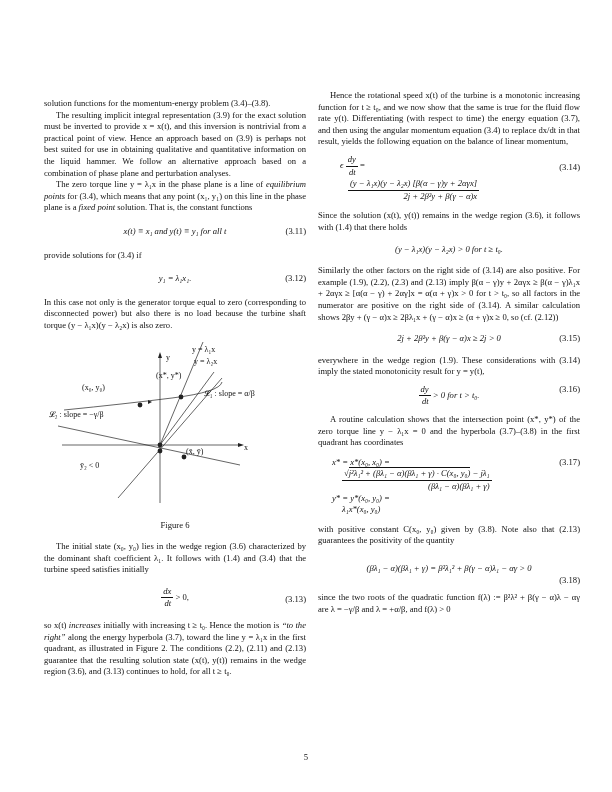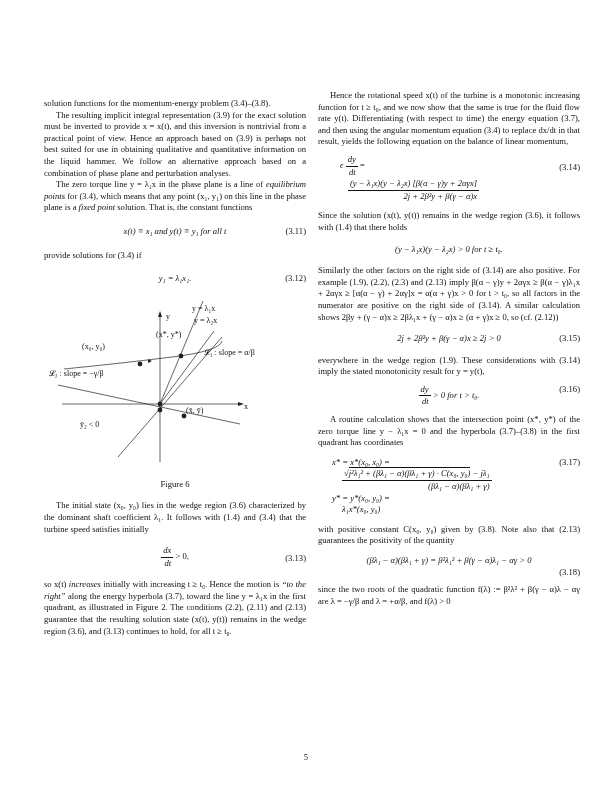--- a/index.html
+++ b/index.html
@@ -32,20 +32,21 @@
   <p class="ind"><span>The zero torque line y = λ₁x in the phase plane is a line of </span><i>equilibrium points</i><span> for (3.4), which means that any point (x₁, y₁) on this line in the phase plane is a </span><i>fixed point</i><span> solution. That is, the constant functions</span></p>
   <div class="eq" style="margin:12px 0;">
     <span class="m">x(t) ≡ x₁   and   y(t) ≡ y₁   for all  t</span>
     <span class="eqnum">(3.11)</span>
   </div>
   <p>provide solutions for (3.4) if</p>
   <div class="eq" style="margin:12px 0;">
     <span class="m">y₁ = λ₁x₁.</span>
     <span class="eqnum">(3.12)</span>
   </div>
+  <p>In this case not only is the generator torque equal to zero (corresponding to disconnected power) but also there is no load because the turbine shaft torque (y − λ₁x)(y − λ₂x) is also zero.</p>
 
   <div class="figure">
     <svg width="262" height="180" viewBox="0 0 262 180">
 
       <g stroke="#222" stroke-width="0.7" fill="none">
 
         <line x1="116" y1="165" x2="116" y2="18"></line>
 
         <line x1="18" y1="107" x2="196" y2="107"></line>
 
@@ -123,20 +124,20 @@
   <p class="ind">A routine calculation shows that the intersection point (x*, y*) of the zero torque line y − λ₁x = 0 and the hyperbola (3.7)–(3.8) in the first quadrant has coordinates</p>
   <div class="eq left-al" style="margin:8px 0; padding-left:14px;">
     <div><span class="m">x* = x*(x₀, x₀) =</span><span class="eqnum">(3.17)</span></div>
     <div style="padding-left:10px;">
       <span class="frac m"><span class="num">√<span class="sqrt">j²λ₁² + (βλ₁ − α)(βλ₁ + γ) · C(x₀, y₀)</span><span> − jλ₁</span></span><span class="den">(βλ₁ − α)(βλ₁ + γ)</span></span>
     </div>
     <div class="m">y* = y*(x₀, y₀) =</div>
     <div class="m" style="padding-left:10px;">λ₁x*(x₀, y₀)</div>
   </div>
   <p>with positive constant C(x₀, y₀) given by (3.8). Note also that (2.13) guarantees the positivity of the quantity</p>
-  <div class="eq" style="margin:8px 0 6px 0;">
+  <div class="eq" style="margin:16px 0 6px 0;">
     <div class="m">(βλ₁ − α)(βλ₁ + γ) = β²λ₁² + β(γ − α)λ₁ − αγ &gt; 0</div>
     <div style="text-align:right;">(3.18)</div>
   </div>
   <p>since the two roots of the quadratic function f(λ) := β²λ² + β(γ − α)λ − αγ are λ = −γ/β and λ = +α/β, and f(λ) &gt; 0</p>
 </div>
 
 <div class="pagenum">5</div>
 
 </body></html>

